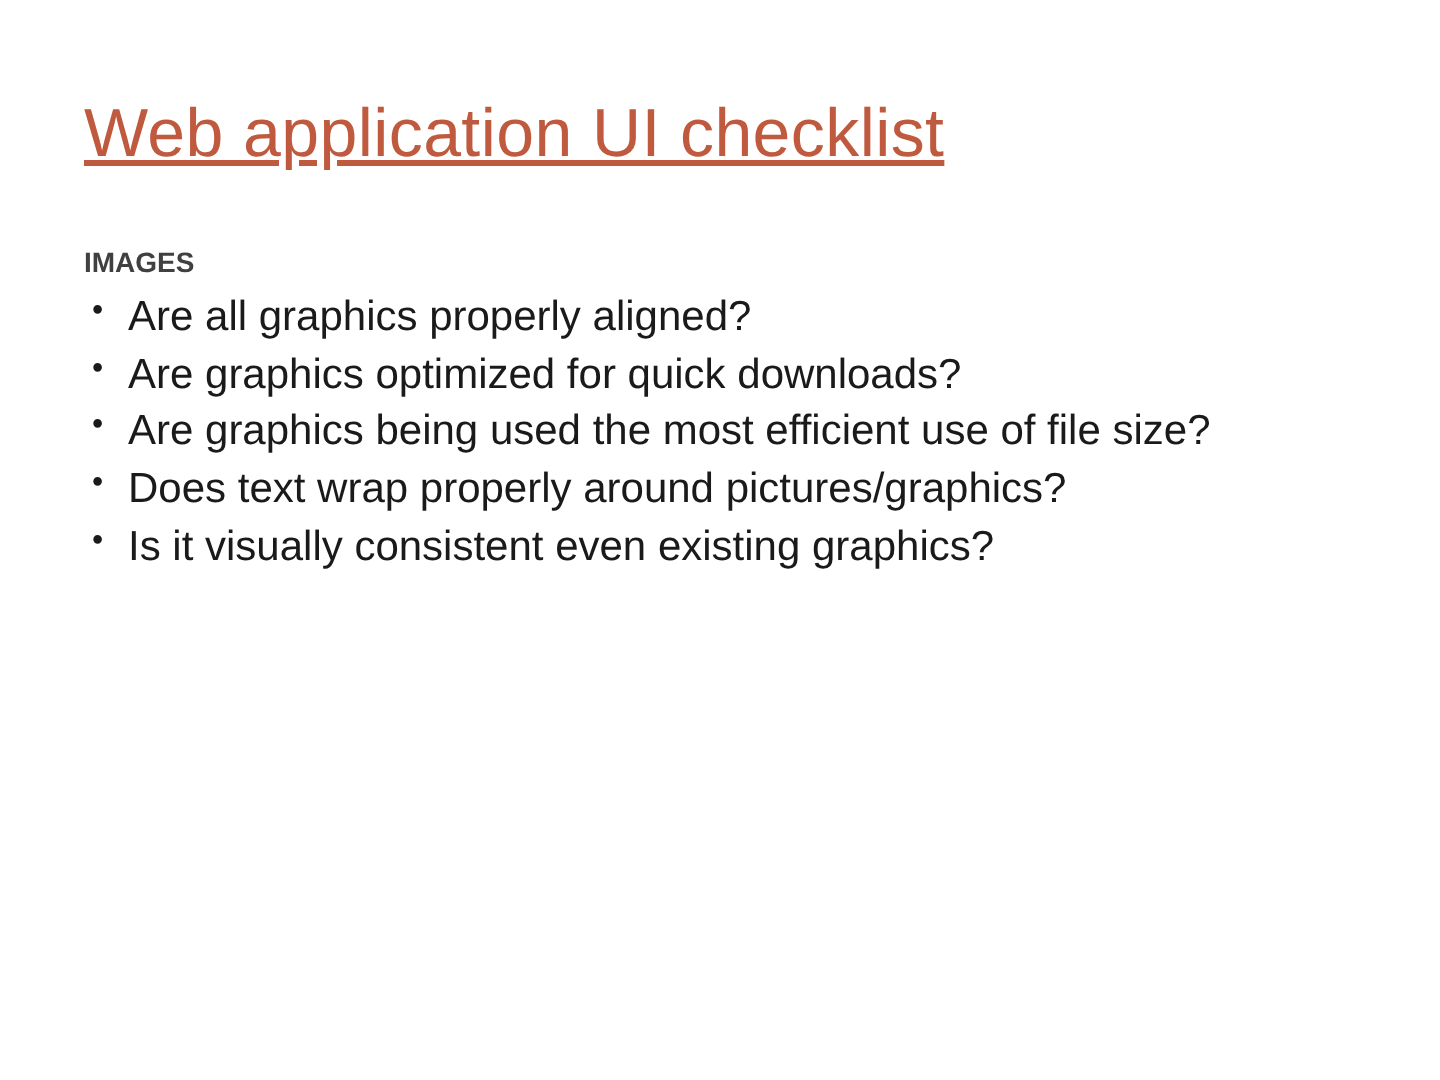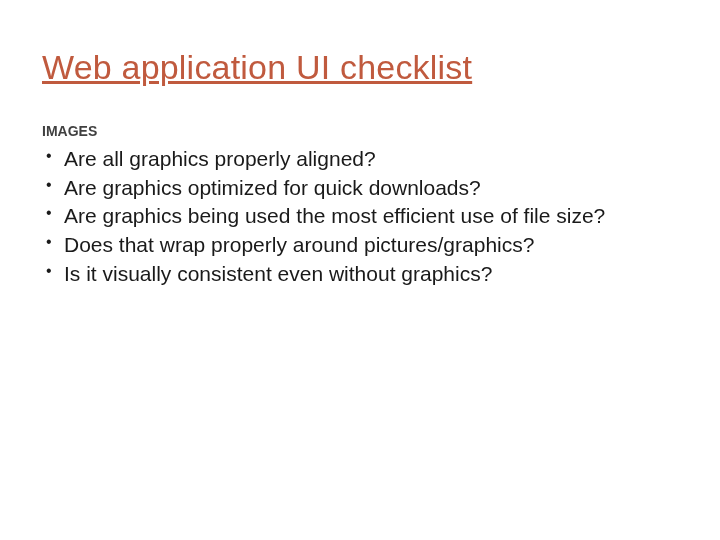--- a/index.html
+++ b/index.html
@@ -53,16 +53,16 @@
 </head>
 <body>
 
 <div class="slide">
   <h1 class="title">Web application UI checklist</h1>
   <div class="section-heading">IMAGES</div>
   <ul class="bullet-list">
     <li class="bullet-item">Are all graphics properly aligned?</li>
     <li class="bullet-item">Are graphics optimized for quick downloads?</li>
     <li class="bullet-item">Are graphics being used the most efficient use of file size?</li>
-    <li class="bullet-item">Does that wrap properly around pictures/graphics?</li>
-    <li class="bullet-item">Is it visually consistent even without graphics?</li>
+    <li class="bullet-item">Does text wrap properly around pictures/graphics?</li>
+    <li class="bullet-item">Is it visually consistent even existing graphics?</li>
   </ul>
 </div>
 
 </body></html>

